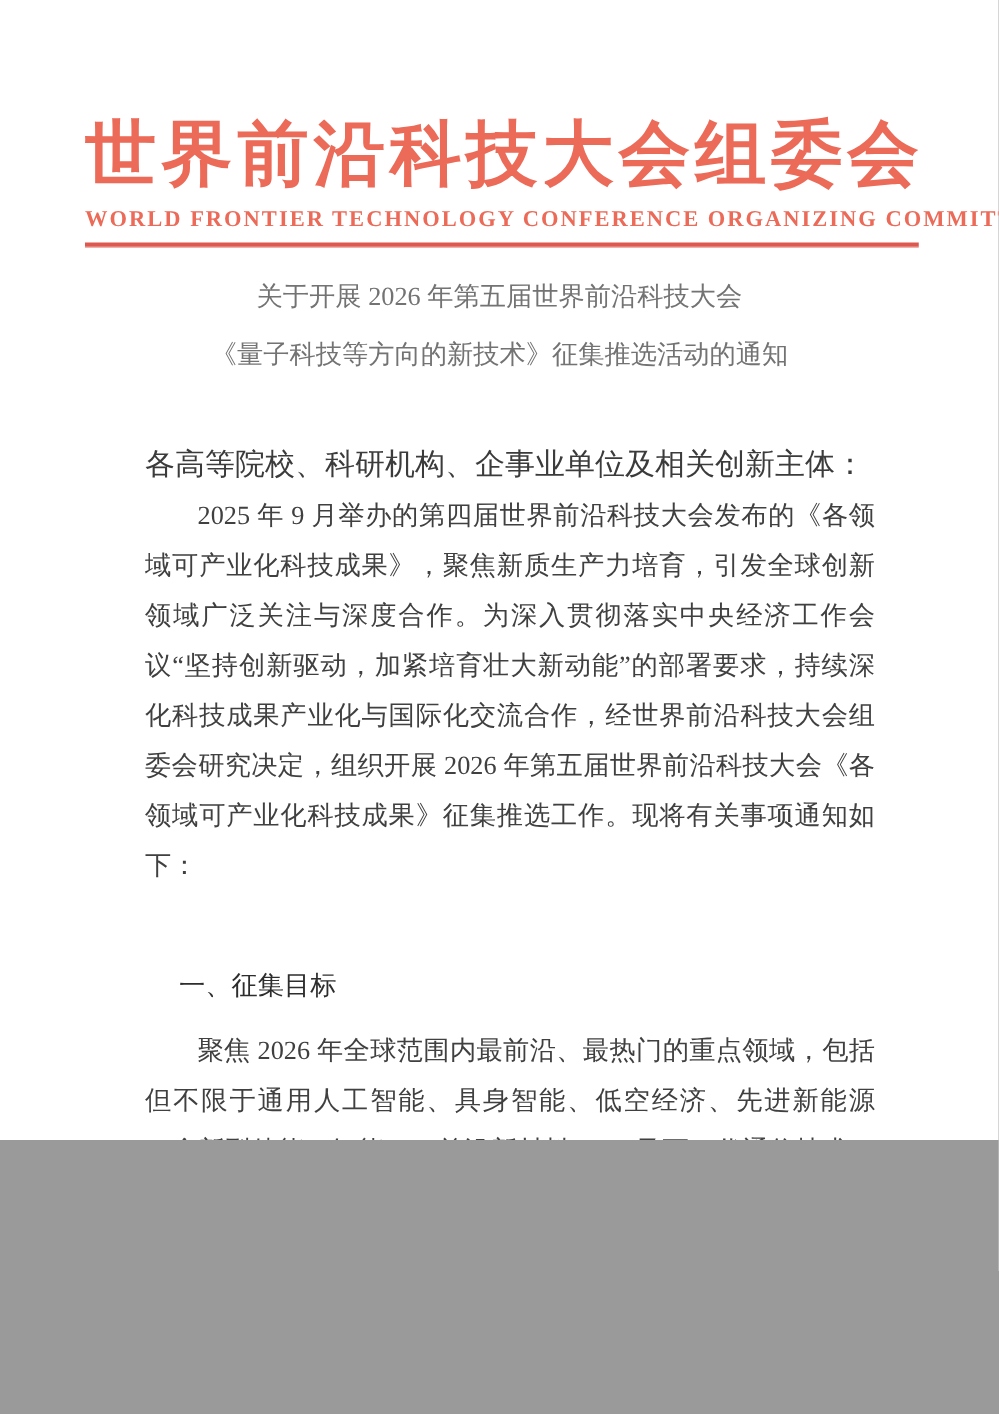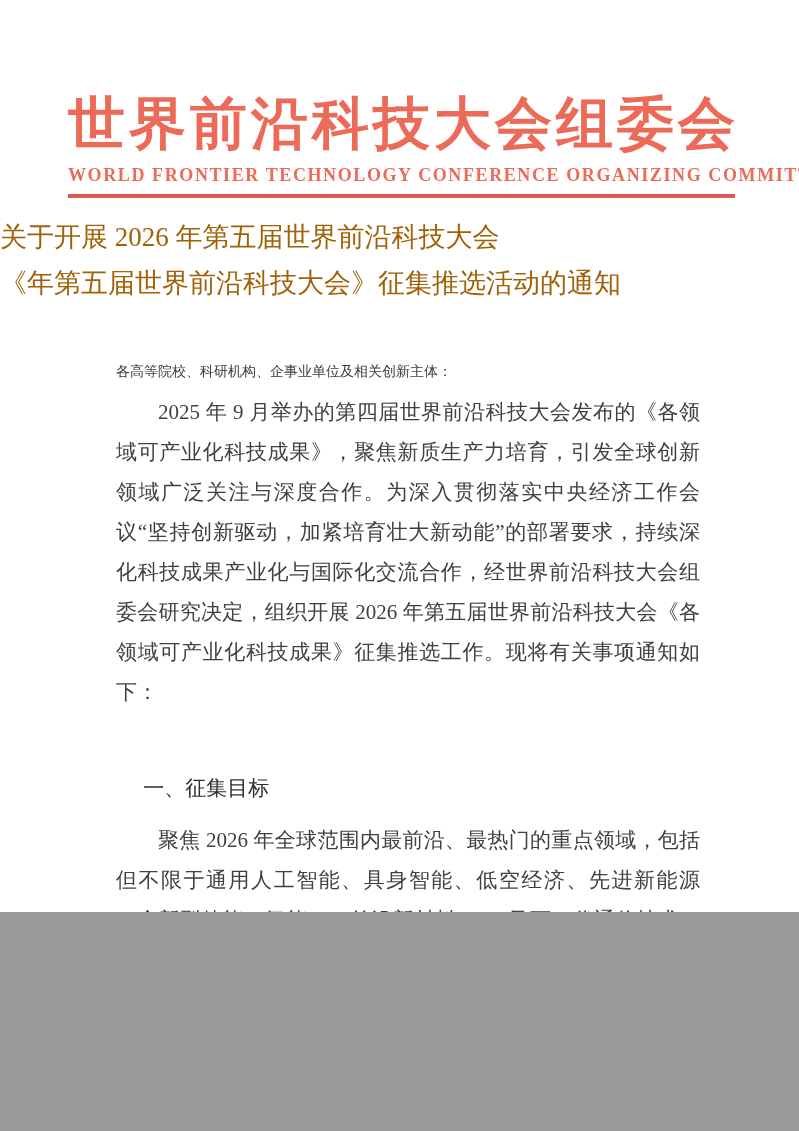--- a/index.html
+++ b/index.html
@@ -40,32 +40,33 @@
   .sep {
     margin: 8px 64px 0 68px;
     height: 2px;
     border-top: 3px solid #dd584f;
     border-bottom: 1px solid #e0645b;
   }
 
   
   .title {
     margin-top: 16px;
-    font-size: 27px;
+    text-align: center;
+    font-size: 21px;
     font-weight: normal;
-    color: #a16207;
+    color: #737373;
     line-height: 46px;
   }
   .title span { display: block; }
 
   
   .content { padding: 0 99px 0 116px; }
   .salutation {
     margin-top: 46px;
-    font-size: 14px;
+    font-size: 24px;
     line-height: 40px;
     color: #3b3b3b;
   }
   .para {
     font-size: 21px;
     line-height: 40px;
     text-align: justify;
     text-indent: 2em;
     color: #404040;
   }
@@ -97,21 +98,21 @@
 
   <header class="letterhead">
     <div class="lh-cn">世界前沿科技大会组委会</div>
     <div class="lh-en">WORLD FRONTIER TECHNOLOGY CONFERENCE ORGANIZING COMMITTEE</div>
   </header>
 
   <div class="sep"></div>
 
   <h1 class="title">
     <span>关于开展 2026 年第五届世界前沿科技大会</span>
-    <span>《年第五届世界前沿科技大会》征集推选活动的通知</span>
+    <span>《量子科技等方向的新技术》征集推选活动的通知</span>
   </h1>
 
   <div class="content">
     <p class="salutation">各高等院校、科研机构、企事业单位及相关创新主体：</p>
 
     <p class="para">2025 年 9 月举办的第四届世界前沿科技大会发布的《各领域可产业化科技成果》，聚焦新质生产力培育，引发全球创新领域广泛关注与深度合作。为深入贯彻落实中央经济工作会议“坚持创新驱动，加紧培育壮大新动能”的部署要求，持续深化科技成果产业化与国际化交流合作，经世界前沿科技大会组委会研究决定，组织开展 2026 年第五届世界前沿科技大会《各领域可产业化科技成果》征集推选工作。现将有关事项通知如下：</p>
 
     <h2 class="section-heading">一、征集目标</h2>
 
     <p class="para">聚焦 2026 年全球范围内最前沿、最热门的重点领域，包括但不限于通用人工智能、具身智能、低空经济、先进新能源（含新型储能、氢能）、前沿新材料、6G 及下一代通信技术、数字经济与工业互联网、医疗大健康（含创新药、高端医疗器械、数字医疗）、智能生产服务、航空航天与深地深海、农业科技、机器人与智能制造、智能装备、智能建造、量子科技等方向的新技术、新工艺、新产品及其典型</p>

